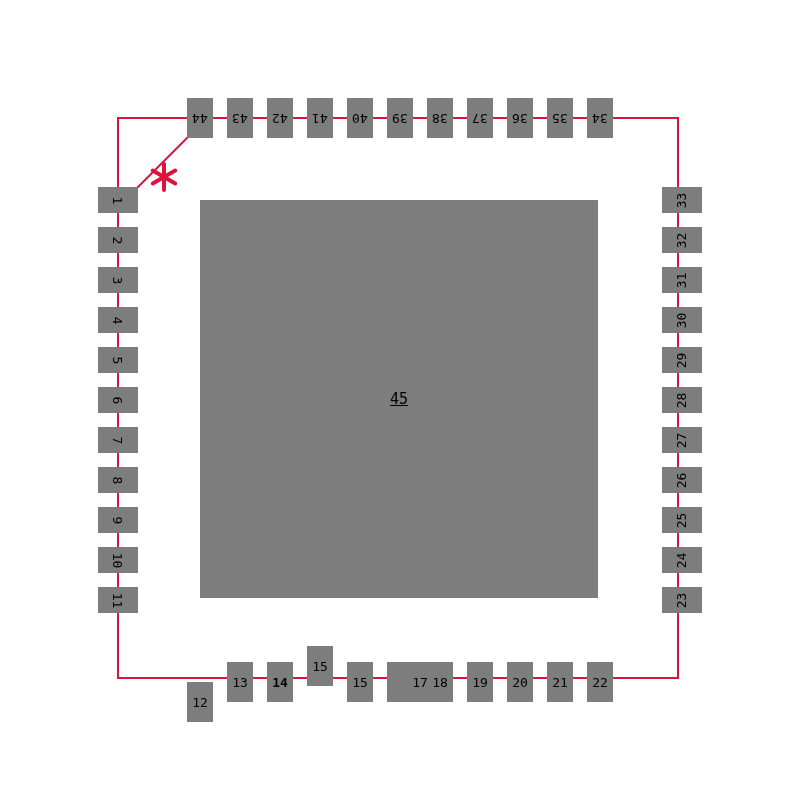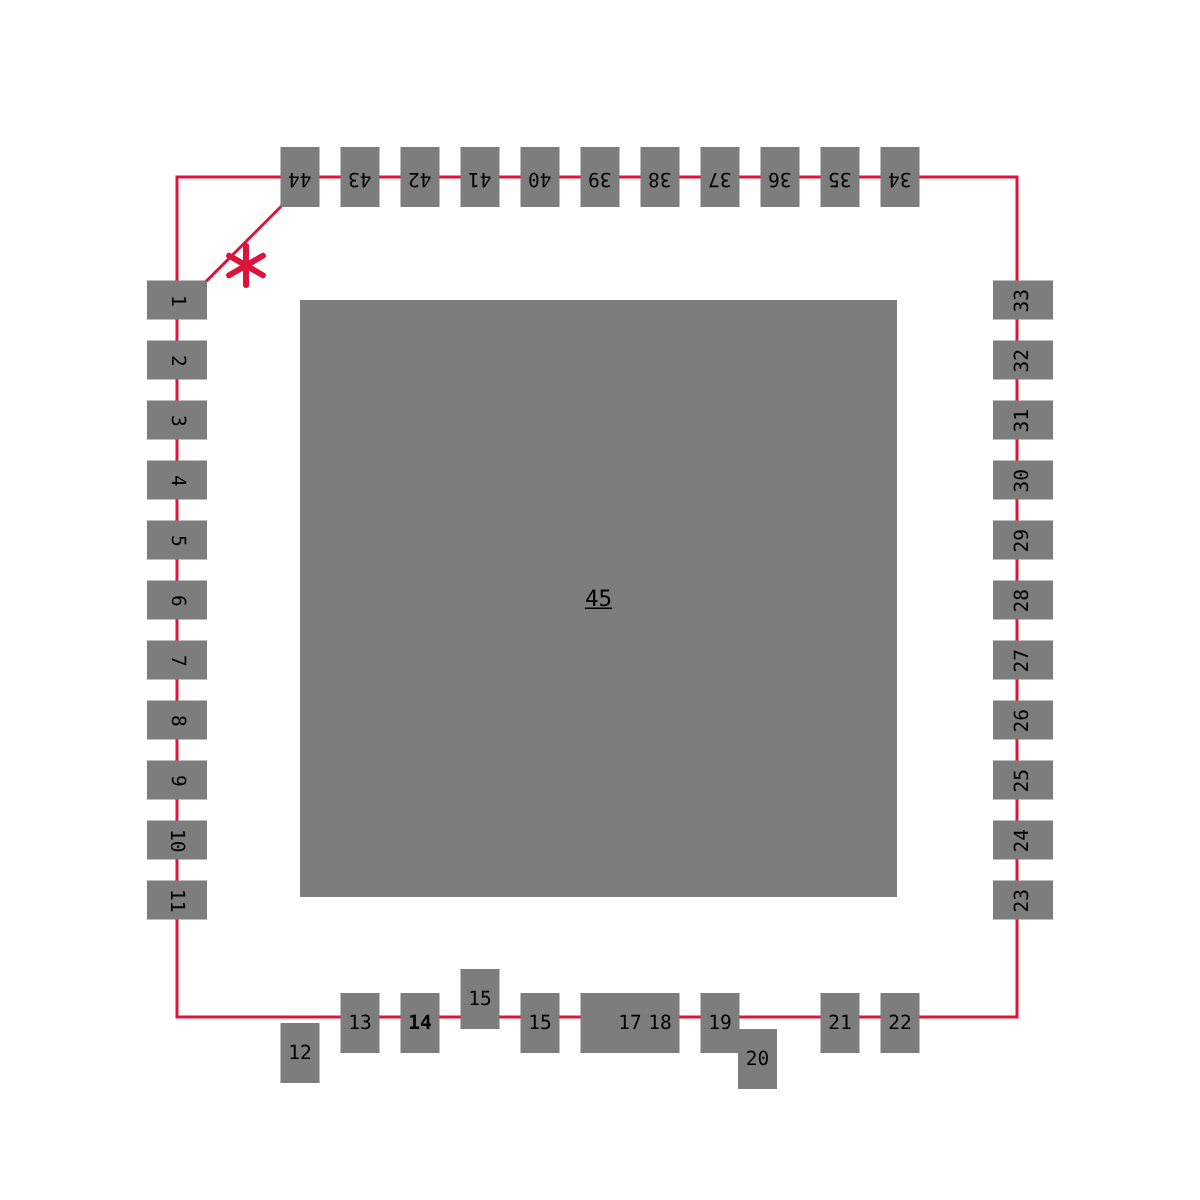--- a/index.html
+++ b/index.html
@@ -148,21 +148,21 @@
       </div>
       <div class="pad bottom" style="top: 662px; left: 387px; padding-left: 20px;">
         <span class="pad-number">17</span>
       </div>
       <div class="pad bottom" style="top: 662px; left: 427px;">
         <span class="pad-number">18</span>
       </div>
       <div class="pad bottom" style="top: 662px; left: 467px;">
         <span class="pad-number">19</span>
       </div>
-      <div class="pad bottom" style="top: 662px; left: 492px; margin-top: 24px;">
+      <div class="pad bottom" style="top: 662px; left: 507px;">
         <span class="pad-number">20</span>
       </div>
       <div class="pad bottom" style="top: 662px; left: 547px;">
         <span class="pad-number">21</span>
       </div>
       <div class="pad bottom" style="top: 662px; left: 587px; align-items: center;">
         <span class="pad-number">22</span>
       </div>
       <div class="pad right" style="left: 662px; top: 187px;">
         <span class="pad-number">33</span>

